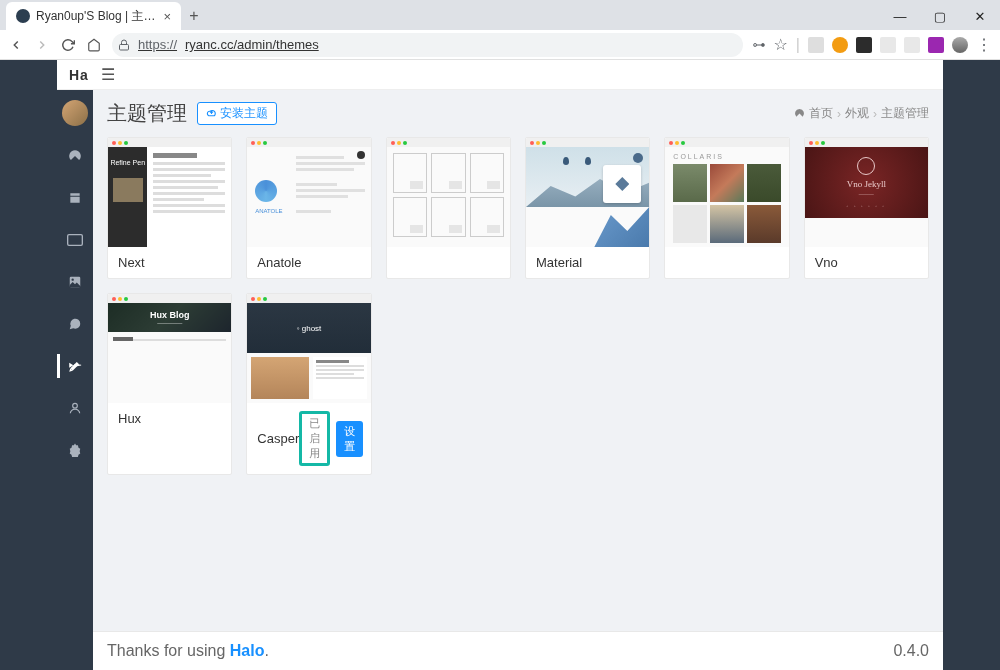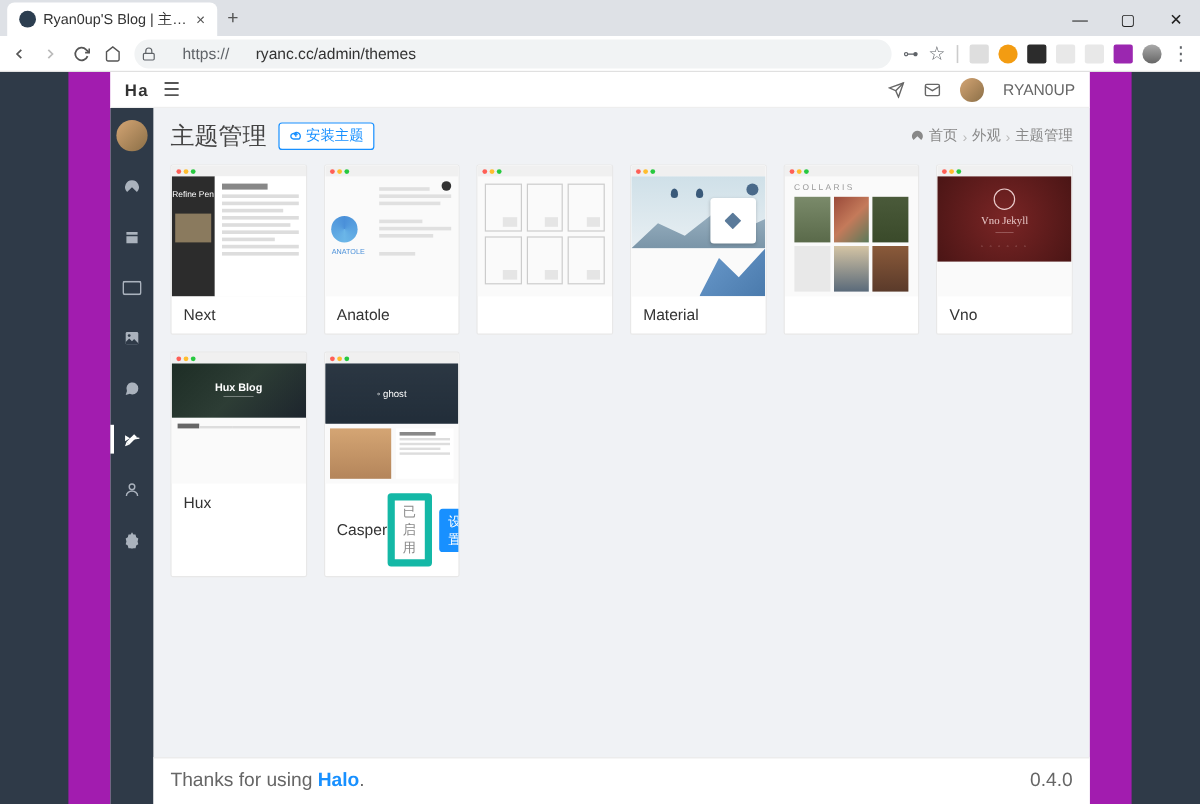--- a/index.html
+++ b/index.html
@@ -11,28 +11,28 @@
 .tab-favicon { width: 14px; height: 14px; background: #2c3e50; border-radius: 50%; }
 .tab-title { flex: 1; overflow: hidden; white-space: nowrap; text-overflow: ellipsis; }
 .tab-close { font-size: 13px; color: #555; }
 .new-tab { width: 26px; text-align: center; color: #555; font-size: 16px; line-height: 28px; }
 .win-controls { margin-left: auto; display: flex; }
 .win-btn { width: 40px; height: 28px; display: flex; align-items: center; justify-content: center; font-size: 13px; color: #222; }
 
 .url-bar { height: 30px; background: #fff; display: flex; align-items: center; padding: 0 8px; gap: 10px; border-bottom: 1px solid #e0e0e0; }
 .nav-ico { width: 16px; height: 16px; display: flex; align-items: center; justify-content: center; color: #555; }
 .nav-ico.dis { color: #bbb; }
-.url-field { flex: 1; display: flex; align-items: center; gap: 22px; font-size: 13px; color: #333; padding: 0 6px; background:#f1f3f4; border-radius:14px; height:24px; }
+.url-field { flex: 1; display: flex; align-items: center; gap: 8px; font-size: 13px; color: #333; padding: 0 6px; background:#f1f3f4; border-radius:14px; height:24px;text-decoration:underline; }
 .lock { color: #5f6368; }
 .url-proto { color: #5f6368; }
 .ext-row { display: flex; gap: 8px; align-items: center; }
 .ext { width: 16px; height: 16px; border-radius: 2px; }
 
 
-.app { position: absolute; top: 60px; left: 0; right: 0; bottom: 0; display: flex; background: #a21caf; gap: 35px; }
+.app { position: absolute; top: 60px; left: 0; right: 0; bottom: 0; display: flex; background: #a21caf; }
 .gutter-l, .gutter-r { width: 57px; background: #2f3a48; }
 
 .app-inner { flex: 1; display: flex; flex-direction: column; background: #fff; }
 
 .topbar { height: 30px; background: #fff; border-bottom: 1px solid #eee; display: flex; align-items: center; padding: 0 12px; gap: 12px; }
 .brand { font-weight: bold; font-size: 14px; letter-spacing: 1px; color: #333; }
 .hb { font-size: 16px; color: #555; }
 .topbar-right { margin-left: auto; display: flex; align-items: center; gap: 16px; color: #666; font-size: 13px; }
 .avatar { width: 20px; height: 20px; border-radius: 50%; background: linear-gradient(135deg,#d4a574,#8b6f47); }
 
@@ -103,37 +103,37 @@
 .pi5{background:linear-gradient(#d4c4a4,#5a6a7a);}
 .pi6{background:linear-gradient(#8a5a3a,#5a3a2a);}
 
 .pv-vno{height:71px;background:radial-gradient(circle,#7a2525 0%,#4a1515 100%);display:flex;flex-direction:column;align-items:center;justify-content:center;color:#e8c8c8;}
 .pv-vno .c{width:18px;height:18px;border:1px solid #e8c8c8;border-radius:50%;margin-bottom:4px;}
 .pv-vno .t{font-size:9px;font-family:serif;}
 .pv-vno .s{font-size:5px;margin-top:2px;opacity:.7;}
 .pv-vno .dots{margin-top:6px;font-size:5px;opacity:.6;letter-spacing:2px;}
 
 .pv-hux{height:100px;display:flex;flex-direction:column;}
-.pv-hux .hero{height:45px;background:linear-gradient(rgba(0,0,0,.5),rgba(0,0,0,.5)),linear-gradient(135deg,#3a5a4a,#5a7a6a,#3a4a5a);display:flex;flex-direction:column;align-items:center;justify-content:center;color:#fff;}
+.pv-hux .hero{height:29px;background:linear-gradient(rgba(0,0,0,.5),rgba(0,0,0,.5)),linear-gradient(135deg,#3a5a4a,#5a7a6a,#3a4a5a);display:flex;flex-direction:column;align-items:center;justify-content:center;color:#fff;}
 .pv-hux .ht{font-size:9px;font-weight:bold;}
 .pv-hux .hs{font-size:5px;opacity:.8;}
 .pv-hux .body{flex:1;padding:5px;}
 .pv-hux .bt{height:4px;background:#666;width:50%;margin-bottom:3px;}
 .pv-hux .bl{height:2px;background:#ddd;margin:2px 0;}
 
 .pv-casper{height:100px;display:flex;flex-direction:column;}
 .pv-casper .hero{height:50px;background:linear-gradient(rgba(30,40,50,.7),rgba(30,40,50,.7)),linear-gradient(#4a5a6a,#2a3a4a);display:flex;align-items:center;justify-content:center;}
 .pv-casper .ht{color:#fff;font-size:8px;}
 .pv-casper .body{flex:1;display:flex;padding:4px;gap:4px;}
 .pv-casper .img{width:50%;background:linear-gradient(#d4a574,#b4855a);}
 .pv-casper .txt{flex:1;background:#fff;padding:3px;}
 .pv-casper .tl{height:3px;background:#888;margin-bottom:2px;width:70%;}
 .pv-casper .ln{height:2px;background:#ddd;margin:2px 0;}
 
-.activated-badge{margin-left:auto;background:#fff;border:6px solid #14b8a6;color:#888;font-size:11px;padding:2px 7px;border-radius:3px;}
+.activated-badge{margin-left:auto;background:#fff;border:3px solid #14b8a6;color:#888;font-size:11px;padding:2px 7px;border-radius:3px;}
 .settings-btn{background:#1890ff;color:#fff;font-size:11px;padding:3px 8px;border-radius:3px;margin-left:6px;border:none;}
 
 .footer { margin-top:auto; border-top:1px solid #e8e8e8; background:#fff; padding:10px 14px; font-size:16px; color:#666; display:flex; }
 .footer .ver{margin-left:auto;}
 .halo{color:#1890ff;font-weight:bold;}
 
 svg { display: block; }
 </style>
 </head>
 <body>
@@ -200,36 +200,20 @@
 </div>
 
 <div class="app">
   <div class="gutter-l"></div>
 
   <div class="app-inner">
 
     <div class="topbar">
       <span class="brand">Ha</span>
       <span class="hb">☰</span>
-      <div class="topbar-right">
-        <span>
-            <svg width="14" height="14" viewBox="0 0 24 24" fill="none" stroke="currentColor" stroke-width="2">
-              <line x1="22" y1="2" x2="11" y2="13"></line>
-              <polygon points="22 2 15 22 11 13 2 9 22 2"></polygon>
-            </svg>
-          </span>
-        <span>
-            <svg width="14" height="14" viewBox="0 0 24 24" fill="none" stroke="currentColor" stroke-width="2">
-              <rect x="2" y="4" width="20" height="16" rx="2"></rect>
-              <polyline points="2,7 12,13 22,7"></polyline>
-            </svg>
-          </span>
-        <div class="avatar"></div>
-        <span>RYAN0UP</span>
-      </div>
     </div>
 
     <div class="body">
 
       <div class="sidebar">
         <div class="sb-avatar"></div>
         <div class="sb-item">
             <svg width="14" height="14" viewBox="0 0 24 24" fill="currentColor">
               <path d="M12 2a10 10 0 0 0-7 17l7-7 7 7A10 10 0 0 0 12 2z"></path>
             </svg>

